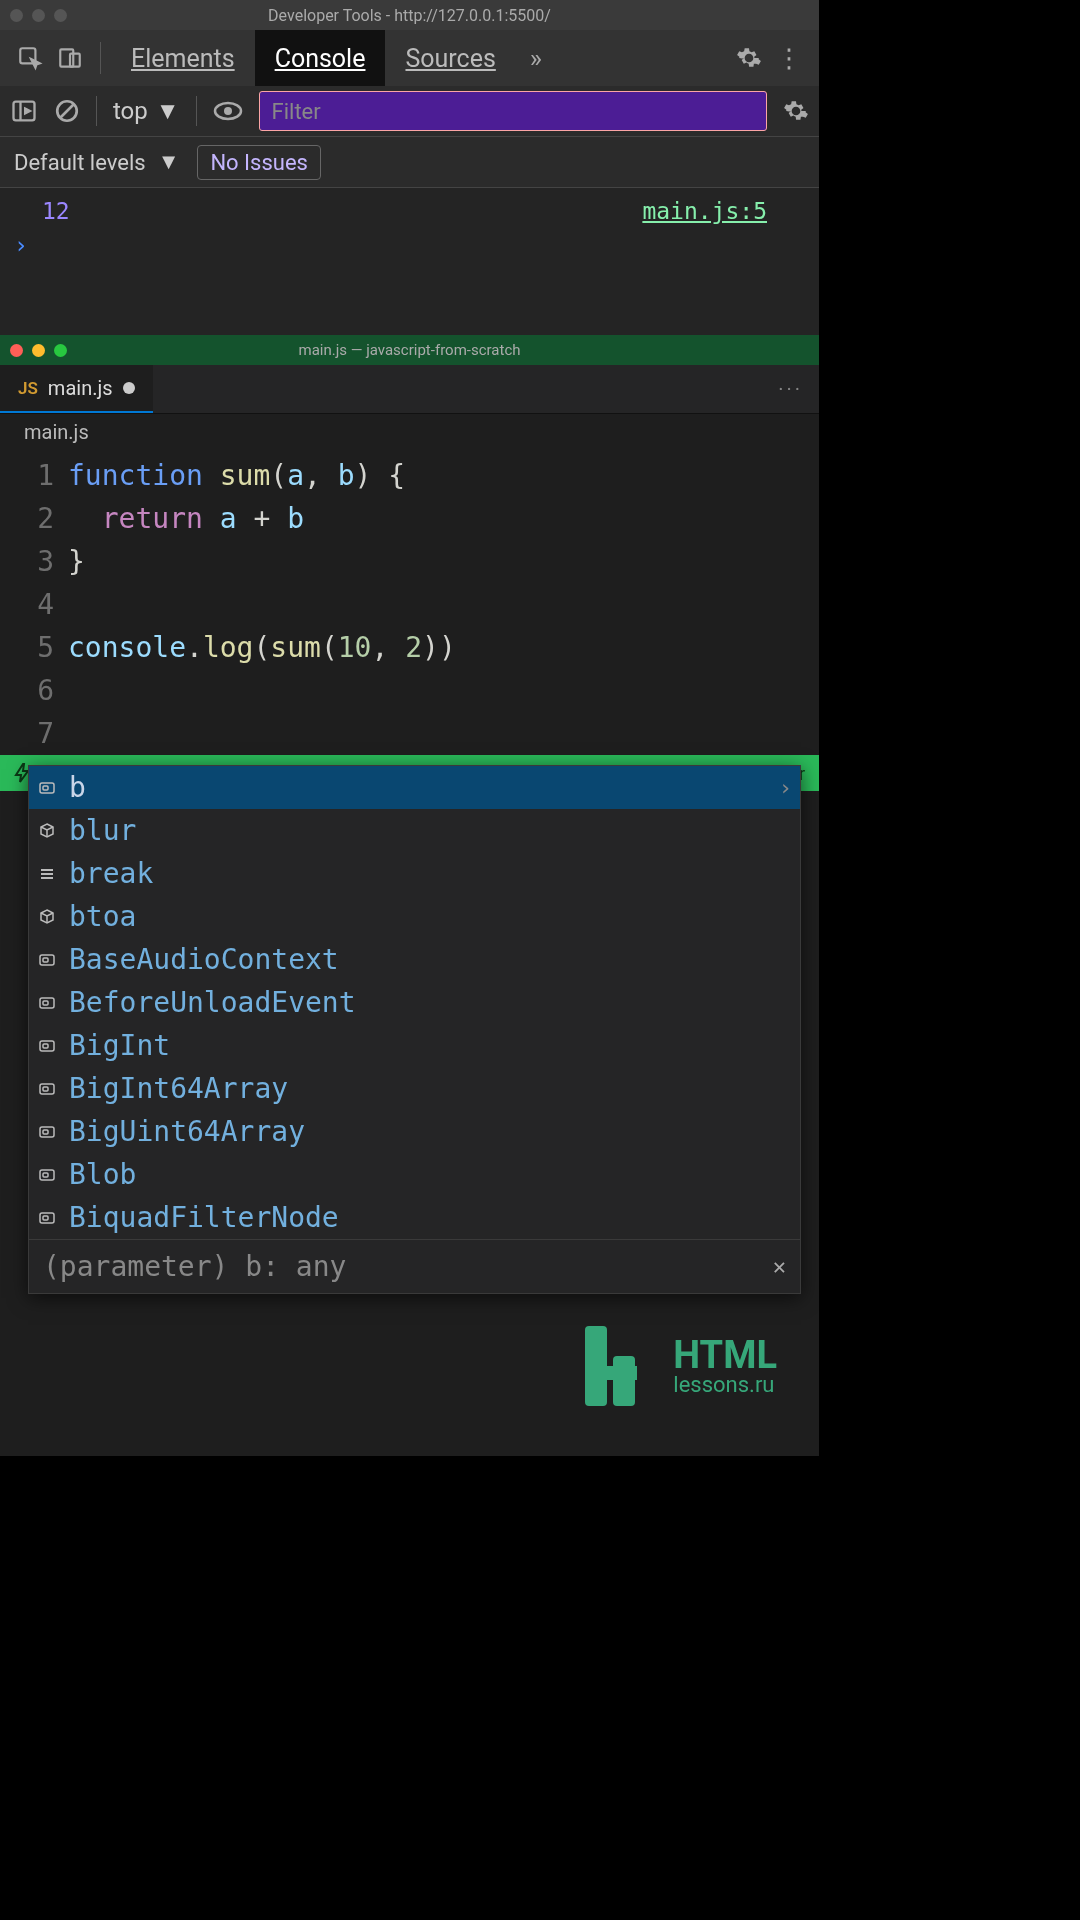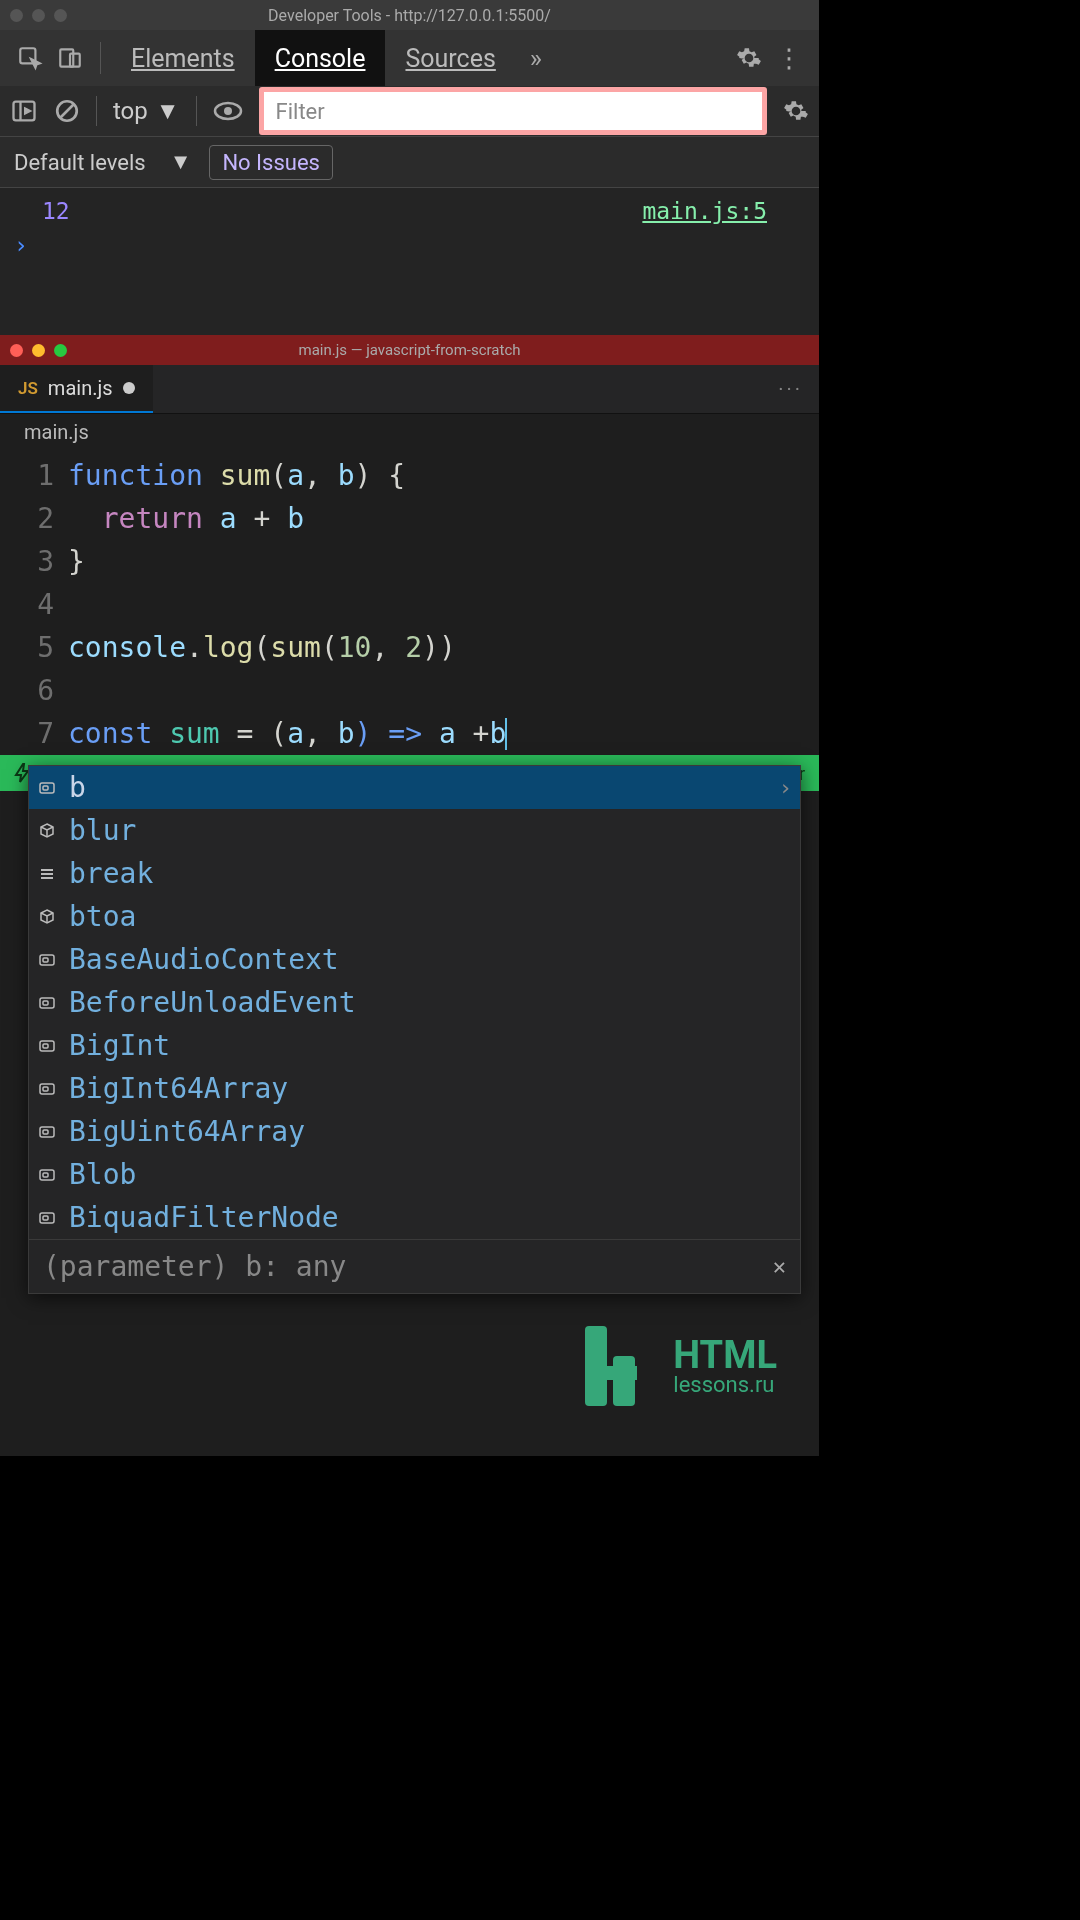--- a/index.html
+++ b/index.html
@@ -76,22 +76,22 @@
     display: flex;
     align-items: center;
     padding: 0 10px;
     gap: 16px;
     font-size: 24px;
     border-bottom: 1px solid #444;
   }
   .filter-input {
     flex: 1;
     height: 38px;
-    background: #ffffff;
-    border: 5px solid #fca5a5;
+    background: #4c1d95;
+    border: 1px solid #fca5a5;
     border-radius: 3px;
     padding: 0 12px;
     color: #888;
     font-size: 22px;
     display:flex;
     align-items:center;
   }
   .context-select {
     display:flex;
     align-items:center;
@@ -103,21 +103,21 @@
     display: flex;
     align-items: center;
     padding: 0 14px;
     gap: 18px;
     font-size: 22px;
     border-bottom: 1px solid #444;
   }
   .levels {
     display:flex;
     align-items:center;
-    gap:24px;
+    gap:12px;
   }
   .noissues {
     border:1px solid #666;
     border-radius:4px;
     padding:4px 12px;
     color:#c4b5fd;
   }
   .console-output {
     flex: 1;
     background: #242424;
@@ -140,21 +140,21 @@
   
   .editor {
     position: relative;
     background: #1e1e1e;
     height: calc(1456px - 335px);
     display: flex;
     flex-direction: column;
   }
   .editor-titlebar {
     height: 30px;
-    background: #7f1d1d;
+    background: #14532d;
     position: relative;
     display:flex;
     align-items:center;
     justify-content:center;
     color:#aaa;
     font-size:15px;
   }
   .editor-titlebar .traffic-lights .dot.r { background:#ff5f57;}
   .editor-titlebar .traffic-lights .dot.y { background:#febc2e;}
   .editor-titlebar .traffic-lights .dot.g { background:#28c840;}
@@ -437,21 +437,20 @@
       <div>6</div>
       <div>7</div>
     </div>
     <div class="code">
       <div class="line"><span class="kw">function </span><span class="fn">sum</span><span>(</span><span class="param">a</span><span>, </span><span class="param">b</span><span>) {</span></div>
       <div class="line">  <span class="ret">return </span><span class="param">a</span><span> + </span><span class="param">b</span></div>
       <div class="line"><span>}</span></div>
       <div class="line"></div>
       <div class="line"><span class="param">console</span><span>.</span><span class="method">log</span><span>(</span><span class="fn">sum</span><span>(</span><span class="num">10</span><span>, </span><span class="num">2</span><span>))</span></div>
       <div class="line"></div>
-      <div class="line"><span class="kw">const </span><span class="obj">sum</span><span> = (</span><span class="param">a</span><span>, </span><span class="param">b</span><span class="kw">) =&gt; </span><span class="param">a</span><span> +</span><span class="param">b</span><span class="cursor"></span></div>
     </div>
   </div>
 
   <div class="autocomplete" id="ac">
       <div class="ac-row selected">
         <span class="ac-icon">
           <svg width="18" height="18" viewBox="0 0 18 18" fill="none" stroke="#bbb" stroke-width="1.5">
             <rect x="2" y="4" width="14" height="10" rx="2"></rect>
             <rect x="5" y="7" width="5" height="4" rx="1"></rect>
           </svg>

